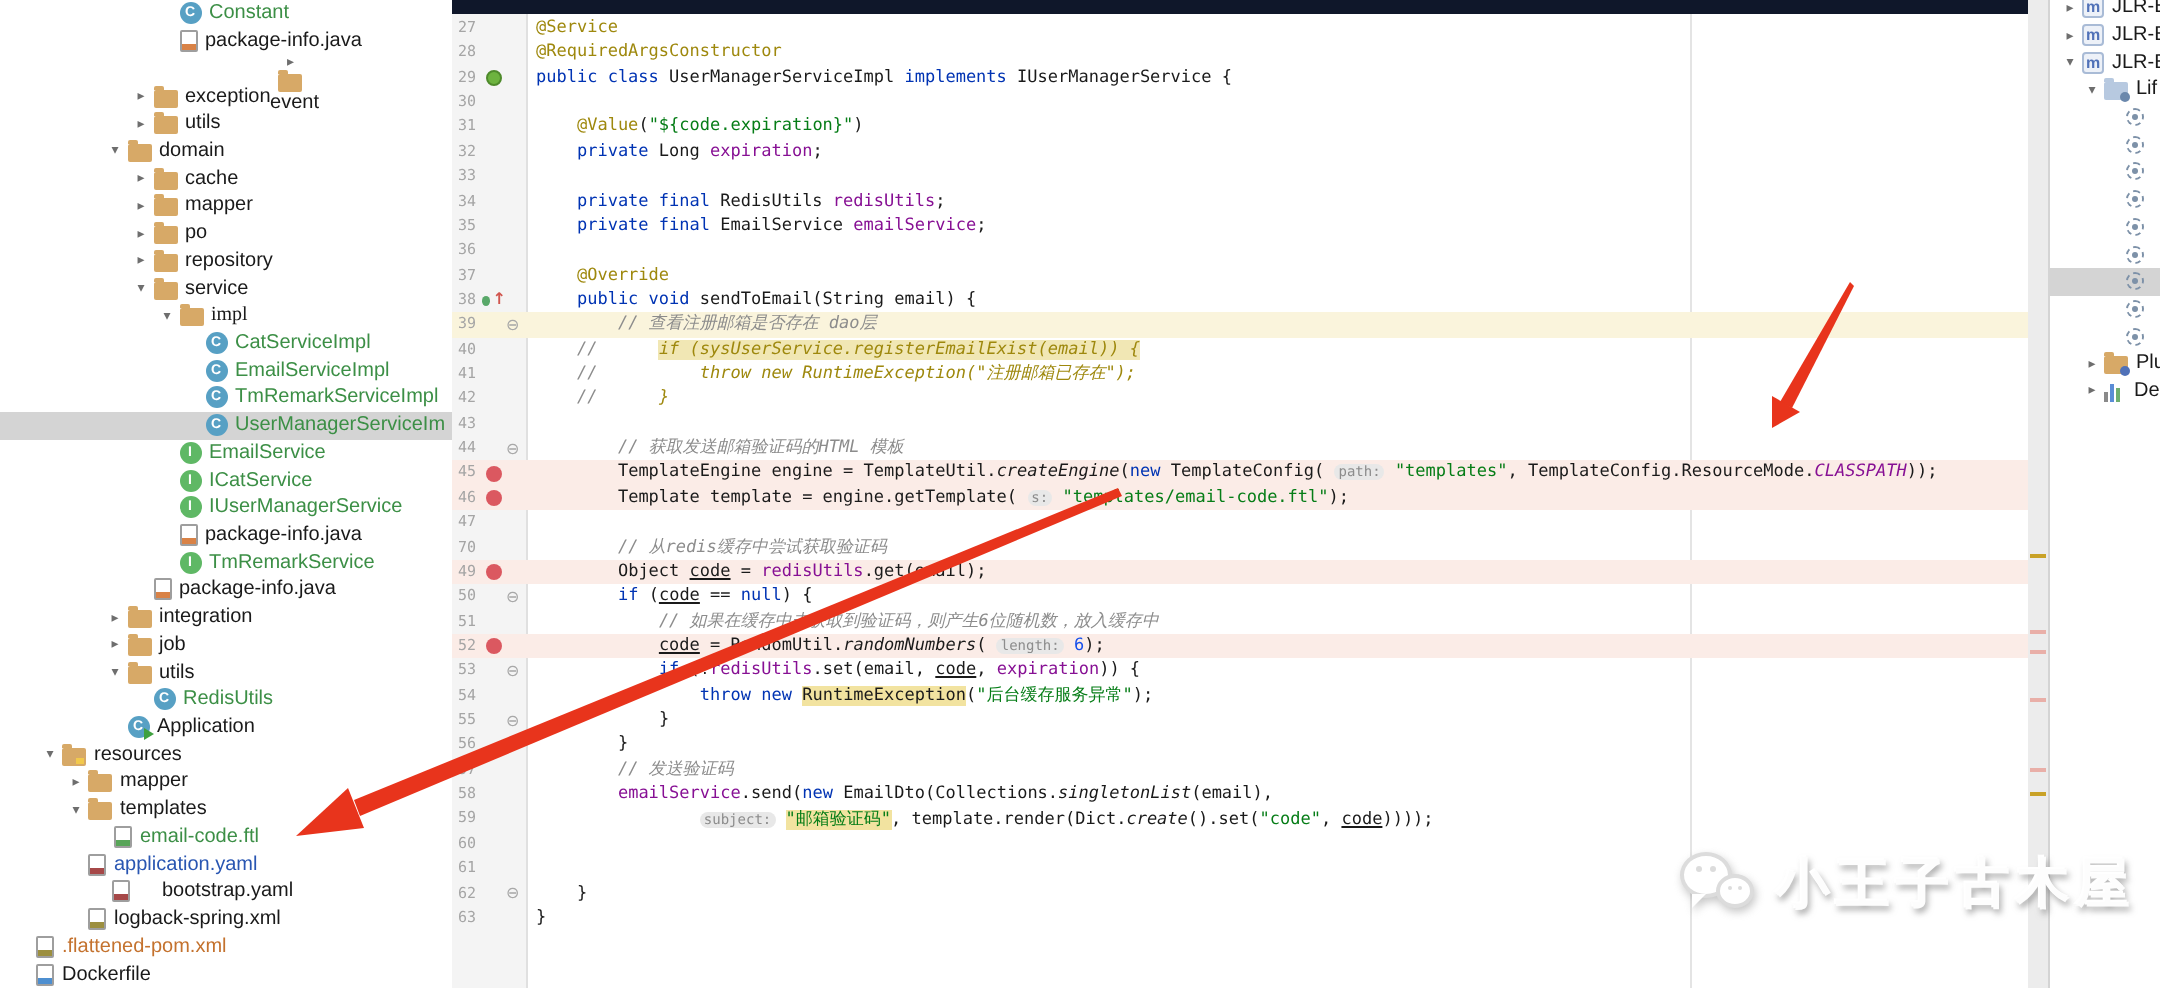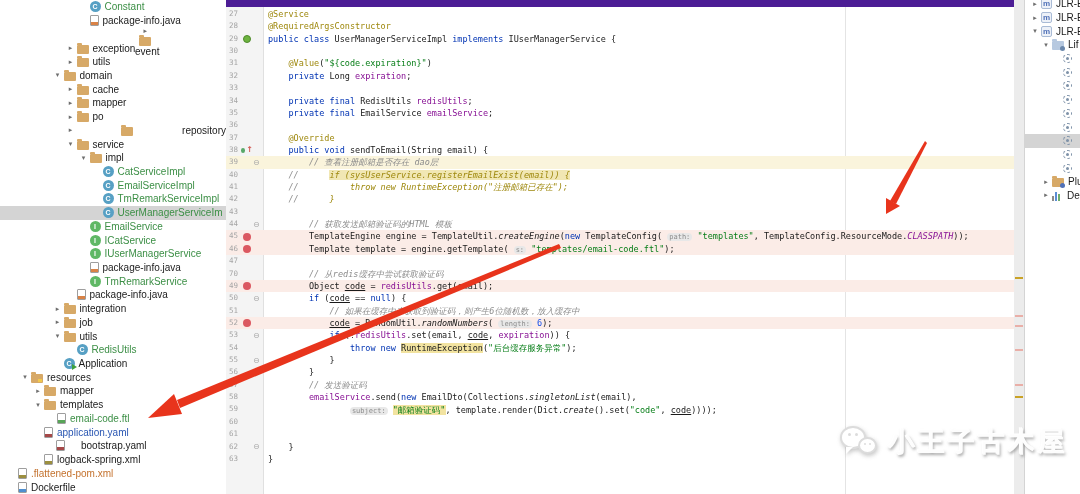--- a/index.html
+++ b/index.html
@@ -1,17 +1,17 @@
 <!DOCTYPE html>
 <html><head>
 <meta charset="utf-8">
 <style>
   * { margin:0; padding:0; box-sizing:border-box; }
   body { font-family:"Liberation Sans", sans-serif; background:#fff; }
-  #app { position:relative; width:1080px; height:494px; overflow:hidden; background:#4c1d95; }
+  #app { position:relative; width:1080px; height:494px; overflow:hidden; background:#0f172a; }
 
   
   #tree { position:absolute; left:0; top:0; width:226px; height:494px; background:#fff; overflow:hidden; }
   .trow { display:flex; align-items:center; height:13.72px; font-size:10px; color:#1a1a1a; white-space:nowrap; cursor:default; }
   .trow.sel { background:#d4d4d4; }
   .tchev { width:12px; flex:none; font-size:7px; color:#6e6e6e; text-align:center; }
   .tlabel { margin-left:4px; }
   .tc-g { color:#3c8f46; } .tc-b { color:#2956b2; } .tc-o { color:#c4722e; } .tc-d { color:#1a1a1a; }
 
   .ti { flex:none; position:relative; }
@@ -134,31 +134,31 @@
       <div class="trow" style="padding-left: 64.5px;">
         <span class="tchev">▸</span>
         <span class="ti ti-folder"></span>
         <span class="tlabel tc-d">mapper</span>
       </div>
       <div class="trow" style="padding-left: 64.5px;">
         <span class="tchev">▸</span>
         <span class="ti ti-folder"></span>
         <span class="tlabel tc-d">po</span>
       </div>
-      <div class="trow" style="padding-left: 64.5px; justify-content: space-between;">
+      <div class="trow" style="padding-left: 64.5px;">
         <span class="tchev">▸</span>
         <span class="ti ti-folder"></span>
         <span class="tlabel tc-d">repository</span>
       </div>
       <div class="trow" style="padding-left: 64.5px;">
         <span class="tchev">▾</span>
         <span class="ti ti-folder"></span>
         <span class="tlabel tc-d">service</span>
       </div>
-      <div class="trow" style="padding-left: 77.5px;">
+      <div class="trow" style="padding-left: 77.5px; font-family: Liberation Serif, serif;">
         <span class="tchev">▾</span>
         <span class="ti ti-folder"></span>
         <span class="tlabel tc-d">impl</span>
       </div>
       <div class="trow" style="padding-left: 90.5px;">
         <span class="tchev"></span>
         <span class="ti ti-round ti-class">C</span>
         <span class="tlabel tc-g">CatServiceImpl</span>
       </div>
       <div class="trow" style="padding-left: 90.5px;">

